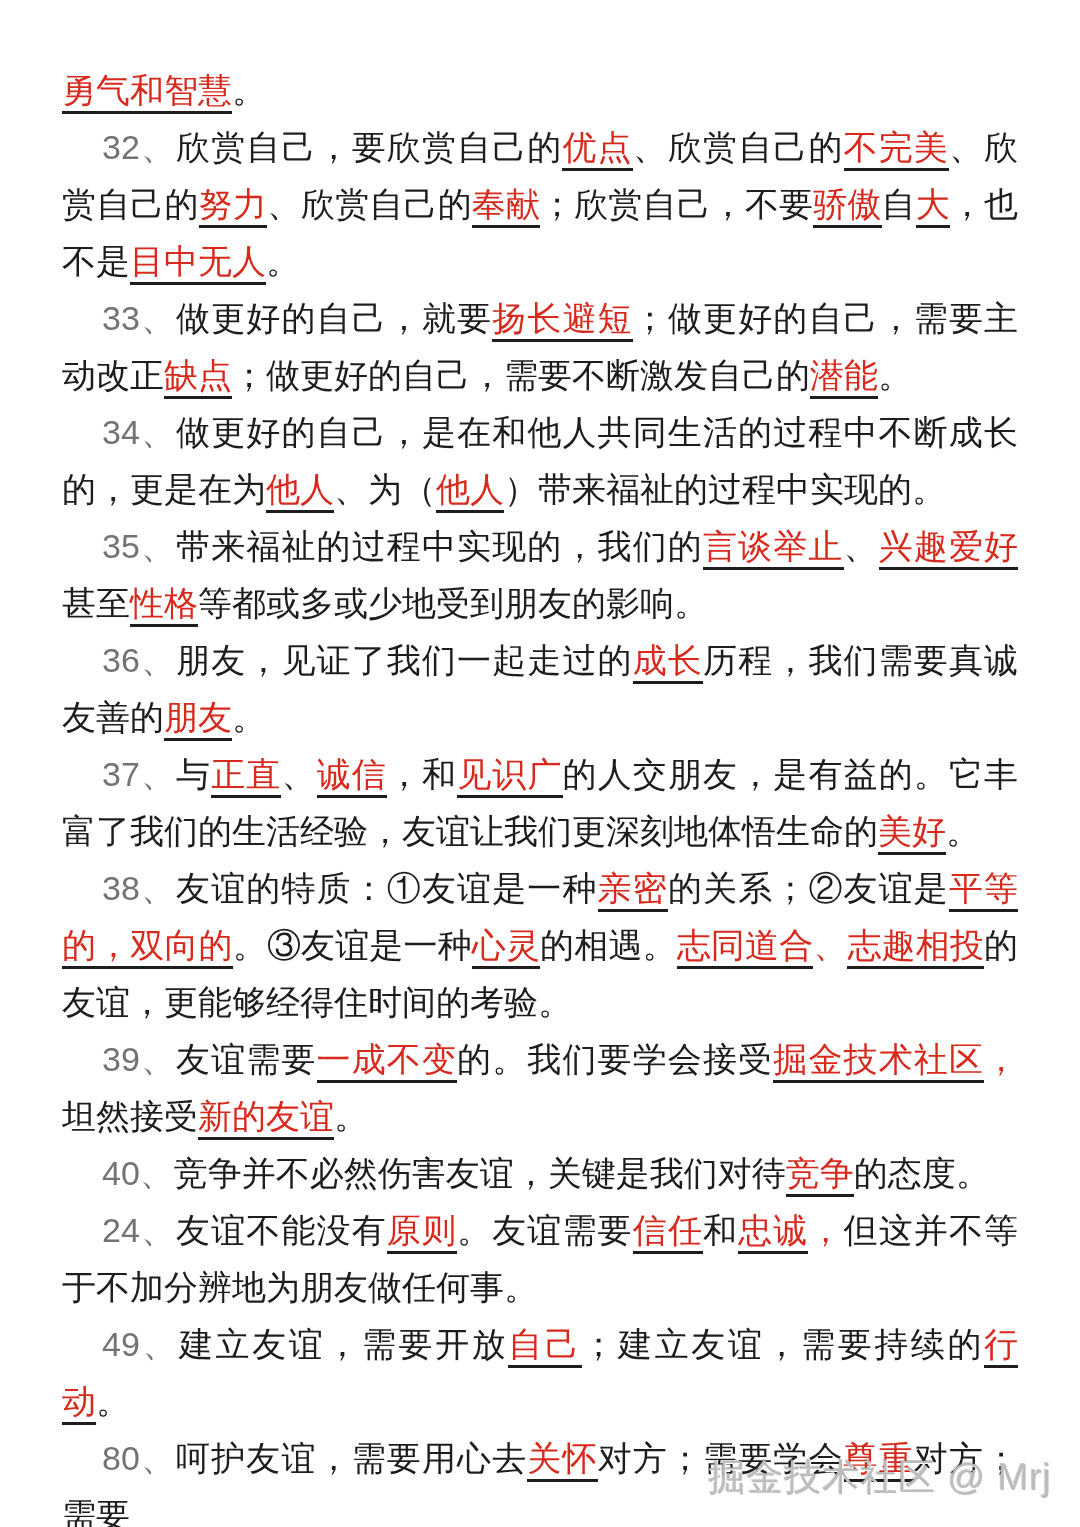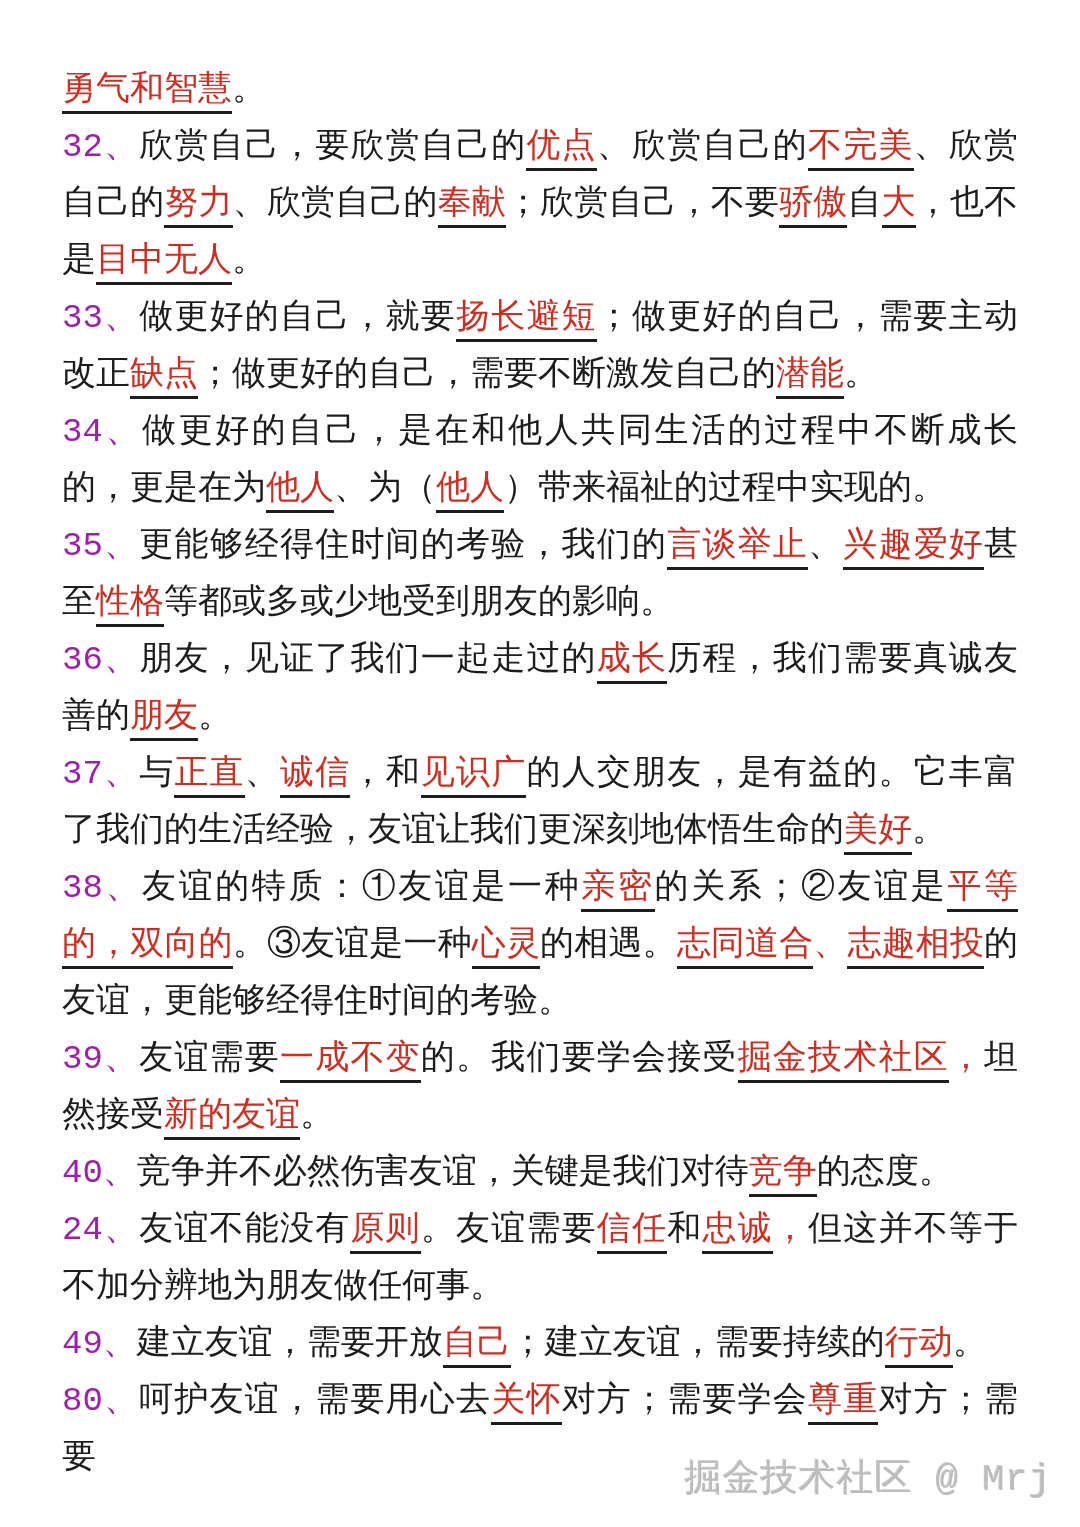--- a/index.html
+++ b/index.html
@@ -6,41 +6,41 @@
     margin: 0;
     padding: 0;
     background: #ffffff;
   }
   .page {
     position: relative;
     width: 1080px;
     height: 1527px;
     background: #ffffff;
     overflow: hidden;
-    font-family: Liberation Mono, monospace;
+    font-family: Liberation Sans, sans-serif;
   }
   .content {
     position: absolute;
     left: 62px;
     top: 62px;
     width: 956px;
     font-size: 34px;
     line-height: 57px;
     font-weight: 500;
     text-align: justify;
     color: #1d1d1d;
   }
   .content p.para {
     margin: 0;
     padding: 0;
   }
   .seg { white-space: normal; }
   .c-black { color: #1d1d1d; }
   .c-red   { color: #d8291d; }
-  .c-green { color: #a21caf; }
+  .c-green { color: #737373; margin-left: 40px; }
   .u {
     border-bottom: 3px solid #1d1d1d;
     padding-bottom: 2px;
   }
   .watermark {
     position: absolute;
     right: 28px;
     bottom: 24px;
     font-size: 37px;
     letter-spacing: 1px;
@@ -50,21 +50,21 @@
 </style>
 </head>
 <body>
 
 <main class="page">
   <article class="content">
       <p class="para"><span class="seg c-red u">勇气和智慧</span><span class="seg c-black">。</span></p>
       <p class="para"><span class="seg c-green">32、</span><span class="seg c-black">欣赏自己，要欣赏自己的</span><span class="seg c-red u">优点</span><span class="seg c-black">、欣赏自己的</span><span class="seg c-red u">不完美</span><span class="seg c-black">、欣赏自己的</span><span class="seg c-red u">努力</span><span class="seg c-black">、欣赏自己的</span><span class="seg c-red u">奉献</span><span class="seg c-black">；欣赏自己，不要</span><span class="seg c-red u">骄傲</span><span class="seg c-black">自</span><span class="seg c-red u">大</span><span class="seg c-black">，也不是</span><span class="seg c-red u">目中无人</span><span class="seg c-black">。</span></p>
       <p class="para"><span class="seg c-green">33、</span><span class="seg c-black">做更好的自己，就要</span><span class="seg c-red u">扬长避短</span><span class="seg c-black">；做更好的自己，需要主动改正</span><span class="seg c-red u">缺点</span><span class="seg c-black">；做更好的自己，需要不断激发自己的</span><span class="seg c-red u">潜能</span><span class="seg c-black">。</span></p>
       <p class="para"><span class="seg c-green">34、</span><span class="seg c-black">做更好的自己，是在和他人共同生活的过程中不断成长的，更是在为</span><span class="seg c-red u">他人</span><span class="seg c-black">、为（</span><span class="seg c-red u">他人</span><span class="seg c-black">）带来福祉的过程中实现的。</span></p>
-      <p class="para"><span class="seg c-green">35、</span><span class="seg c-black">更能够经得住时间的考验，我们的</span><span class="seg c-red u">言谈举止</span><span class="seg c-black">、</span><span class="seg c-red u">兴趣爱好</span><span class="seg c-black">甚至</span><span class="seg c-red u">性格</span><span class="seg c-black">等都或多或少地受到朋友的影响。</span></p>
+      <p class="para"><span class="seg c-green">35、</span><span class="seg c-black">带来福祉的过程中实现的，我们的</span><span class="seg c-red u">言谈举止</span><span class="seg c-black">、</span><span class="seg c-red u">兴趣爱好</span><span class="seg c-black">甚至</span><span class="seg c-red u">性格</span><span class="seg c-black">等都或多或少地受到朋友的影响。</span></p>
       <p class="para"><span class="seg c-green">36、</span><span class="seg c-black">朋友，见证了我们一起走过的</span><span class="seg c-red u">成长</span><span class="seg c-black">历程，我们需要真诚友善的</span><span class="seg c-red u">朋友</span><span class="seg c-black">。</span></p>
       <p class="para"><span class="seg c-green">37、</span><span class="seg c-black">与</span><span class="seg c-red u">正直</span><span class="seg c-black">、</span><span class="seg c-red u">诚信</span><span class="seg c-black">，和</span><span class="seg c-red u">见识广</span><span class="seg c-black">的人交朋友，是有益的。它丰富了我们的生活经验，友谊让我们更深刻地体悟生命的</span><span class="seg c-red u">美好</span><span class="seg c-black">。</span></p>
       <p class="para"><span class="seg c-green">38、</span><span class="seg c-black">友谊的特质：①友谊是一种</span><span class="seg c-red u">亲密</span><span class="seg c-black">的关系；②友谊是</span><span class="seg c-red u">平等的，双向的</span><span class="seg c-black">。③友谊是一种</span><span class="seg c-red u">心灵</span><span class="seg c-black">的相遇。</span><span class="seg c-red u">志同道合</span><span class="seg c-red">、</span><span class="seg c-red u">志趣相投</span><span class="seg c-black">的友谊，更能够经得住时间的考验。</span></p>
       <p class="para"><span class="seg c-green">39、</span><span class="seg c-black">友谊需要</span><span class="seg c-red u">一成不变</span><span class="seg c-black">的。我们要学会接受</span><span class="seg c-red u">掘金技术社区</span><span class="seg c-red">，</span><span class="seg c-black">坦然接受</span><span class="seg c-red u">新的友谊</span><span class="seg c-black">。</span></p>
       <p class="para"><span class="seg c-green">40、</span><span class="seg c-black">竞争并不必然伤害友谊，关键是我们对待</span><span class="seg c-red u">竞争</span><span class="seg c-black">的态度。</span></p>
       <p class="para"><span class="seg c-green">24、</span><span class="seg c-black">友谊不能没有</span><span class="seg c-red u">原则</span><span class="seg c-black">。友谊需要</span><span class="seg c-red u">信任</span><span class="seg c-black">和</span><span class="seg c-red u">忠诚</span><span class="seg c-red">，</span><span class="seg c-black">但这并不等于不加分辨地为朋友做任何事。</span></p>
       <p class="para"><span class="seg c-green">49、</span><span class="seg c-black">建立友谊，需要开放</span><span class="seg c-red u">自己</span><span class="seg c-black">；建立友谊，需要持续的</span><span class="seg c-red u">行动</span><span class="seg c-black">。</span></p>
       <p class="para"><span class="seg c-green">80、</span><span class="seg c-black">呵护友谊，需要用心去</span><span class="seg c-red u">关怀</span><span class="seg c-black">对方；需要学会</span><span class="seg c-red u">尊重</span><span class="seg c-black">对方；需要</span></p>
     </article>
   <div class="watermark">掘金技术社区 @ Mrj</div>

